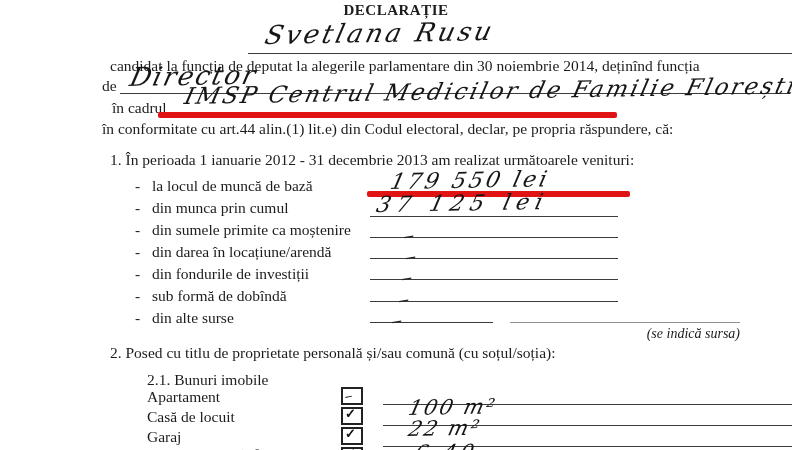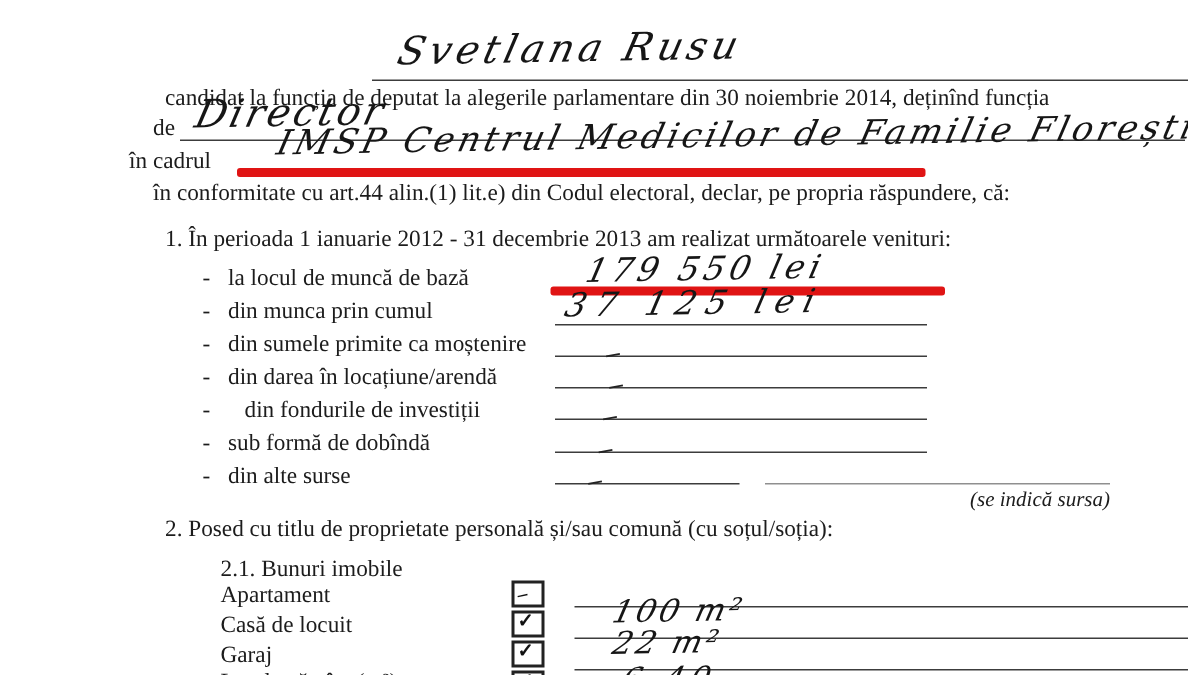--- a/index.html
+++ b/index.html
@@ -21,31 +21,32 @@
   .cb{position:absolute; width:18px; height:14px; border:2px solid #222; background:#fff;}
   .cb .mk{position:absolute; left:2px; top:-3px; font-size:13px; font-weight:bold; color:#111;}
   .dashv{font-size:18px; font-weight:bold; color:#222; transform:rotate(-10deg); display:inline-block;}
   .caption{font-style:italic; font-size:14px; text-align:right;}
 </style>
 </head>
 <body>
 
 <div class="page">
 
+  <div class="abs title" style="top:2px;left:0;">DECLARAȚIE</div>
 
   <div class="line" style="left:248px;top:53px;width:544px;"></div>
   <div class="abs hw" style="left:262px;top:20px;font-size:26px;letter-spacing:3px;">Svetlana Rusu</div>
 
   <div class="abs t" style="left:110px;top:57px;">candidat la funcția de deputat la alegerile parlamentare din 30 noiembrie 2014, deținînd funcția</div>
 
   <div class="abs t" style="left:102px;top:77px;">de</div>
   <div class="line" style="left:120px;top:93px;width:670px;"></div>
   <div class="abs hw" style="left:127px;top:62px;font-size:26px;letter-spacing:2px;">Director</div>
 
-  <div class="abs t" style="left:86px;top:99px;font-family:Liberation Serif, serif;">în cadrul</div>
+  <div class="abs t" style="left:112px;top:99px;font-family:Liberation Serif, serif;">în cadrul</div>
   <div class="abs hw" style="left:182px;top:83px;font-size:23px;letter-spacing:2.5px;">IMSP Centrul Medicilor de Familie Florești</div>
   <div class="redbar" style="left:158px;top:112px;width:459px;"></div>
 
   <div class="abs t" style="left:102px;top:120px;">în conformitate cu art.44 alin.(1) lit.e) din Codul electoral, declar, pe propria răspundere, că:</div>
 
   <div class="abs t" style="left:110px;top:151px;">1. În perioada 1 ianuarie 2012 - 31 decembrie 2013 am realizat următoarele venituri:</div>
 
   <div class="abs t" style="left:135px;top:177px;">-</div>
   <div class="abs t" style="left:152px;top:177px;">la locul de muncă de bază</div>
   <div class="line" style="left:370px;top:194px;width:248px;"></div>
@@ -61,21 +62,21 @@
   <div class="abs t" style="left:152px;top:221px;">din sumele primite ca moștenire</div>
   <div class="line" style="left:370px;top:237px;width:248px;"></div>
   <div class="abs dashv" style="left:404px;top:225px;">–</div>
 
   <div class="abs t" style="left:135px;top:243px;">-</div>
   <div class="abs t" style="left:152px;top:243px;">din darea în locațiune/arendă</div>
   <div class="line" style="left:370px;top:258px;width:248px;"></div>
   <div class="abs dashv" style="left:406px;top:246px;">–</div>
 
   <div class="abs t" style="left:135px;top:265px;">-</div>
-  <div class="abs t" style="left:152px;top:265px;margin-left:11px;">din fondurile de investiții</div>
+  <div class="abs t" style="left:152px;top:265px;">din fondurile de investiții</div>
   <div class="line" style="left:370px;top:279px;width:248px;"></div>
   <div class="abs dashv" style="left:402px;top:267px;">–</div>
 
   <div class="abs t" style="left:135px;top:287px;">-</div>
   <div class="abs t" style="left:152px;top:287px;text-align:center;">sub formă de dobîndă</div>
   <div class="line" style="left:370px;top:301px;width:248px;"></div>
   <div class="abs dashv" style="left:399px;top:289px;">–</div>
 
   <div class="abs t" style="left:135px;top:309px;">-</div>
   <div class="abs t" style="left:152px;top:309px;">din alte surse</div>

